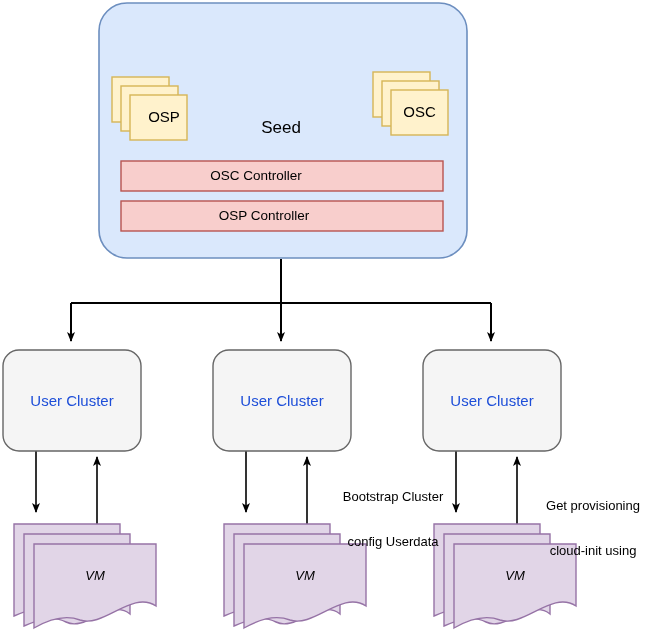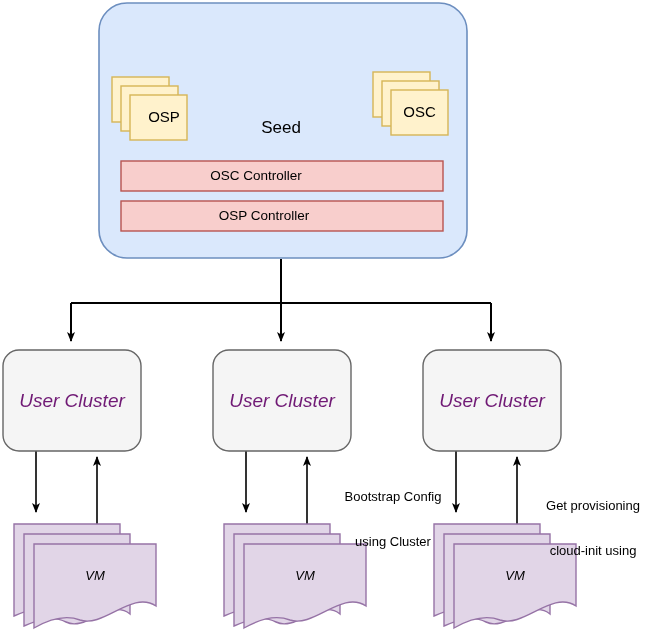--- a/index.html
+++ b/index.html
@@ -40,24 +40,23 @@
   }
   .card-label {
     font-size: 15px;
     line-height: 18px;
   }
   .ctrl-label {
     font-size: 13.5px;
     line-height: 16px;
   }
   .cluster-label {
-    font-size: 19px;
+    font-size: 15px;
     line-height: 16px;
-    color: #701a75;
-    font-style: italic;
+    color: #1d4ed8;
   }
   .vm-label {
     font-size: 13px;
     line-height: 16px;
     font-style: italic;
   }
   .edge-label {
     font-size: 13px;
     line-height: 15px;
     color: #000000;
@@ -165,22 +164,22 @@
 
   <div class="node-text cluster-label" style="left:423px; top:393px; width:138px;">User Cluster</div>
 
   <div class="node-text vm-label" style="left:34px; top:568px; width:122px;">VM</div>
 
   <div class="node-text vm-label" style="left:244px; top:568px; width:122px;">VM</div>
 
   <div class="node-text vm-label" style="left:454px; top:568px; width:122px;">VM</div>
 
   <div class="edge-label" style="position:absolute; left:323px; top:459px; width:140px;">
-    <div>Bootstrap Config</div>
-    <div>using Cluster</div>
+    <div>Bootstrap Cluster</div>
+    <div>config Userdata</div>
   </div>
 
   <div class="edge-label" style="position:absolute; left:535px; top:468px; width:116px;">
     <div>Get provisioning</div>
     <div>cloud-init using</div>
   </div>
 
 </div>
 
 </body></html>

